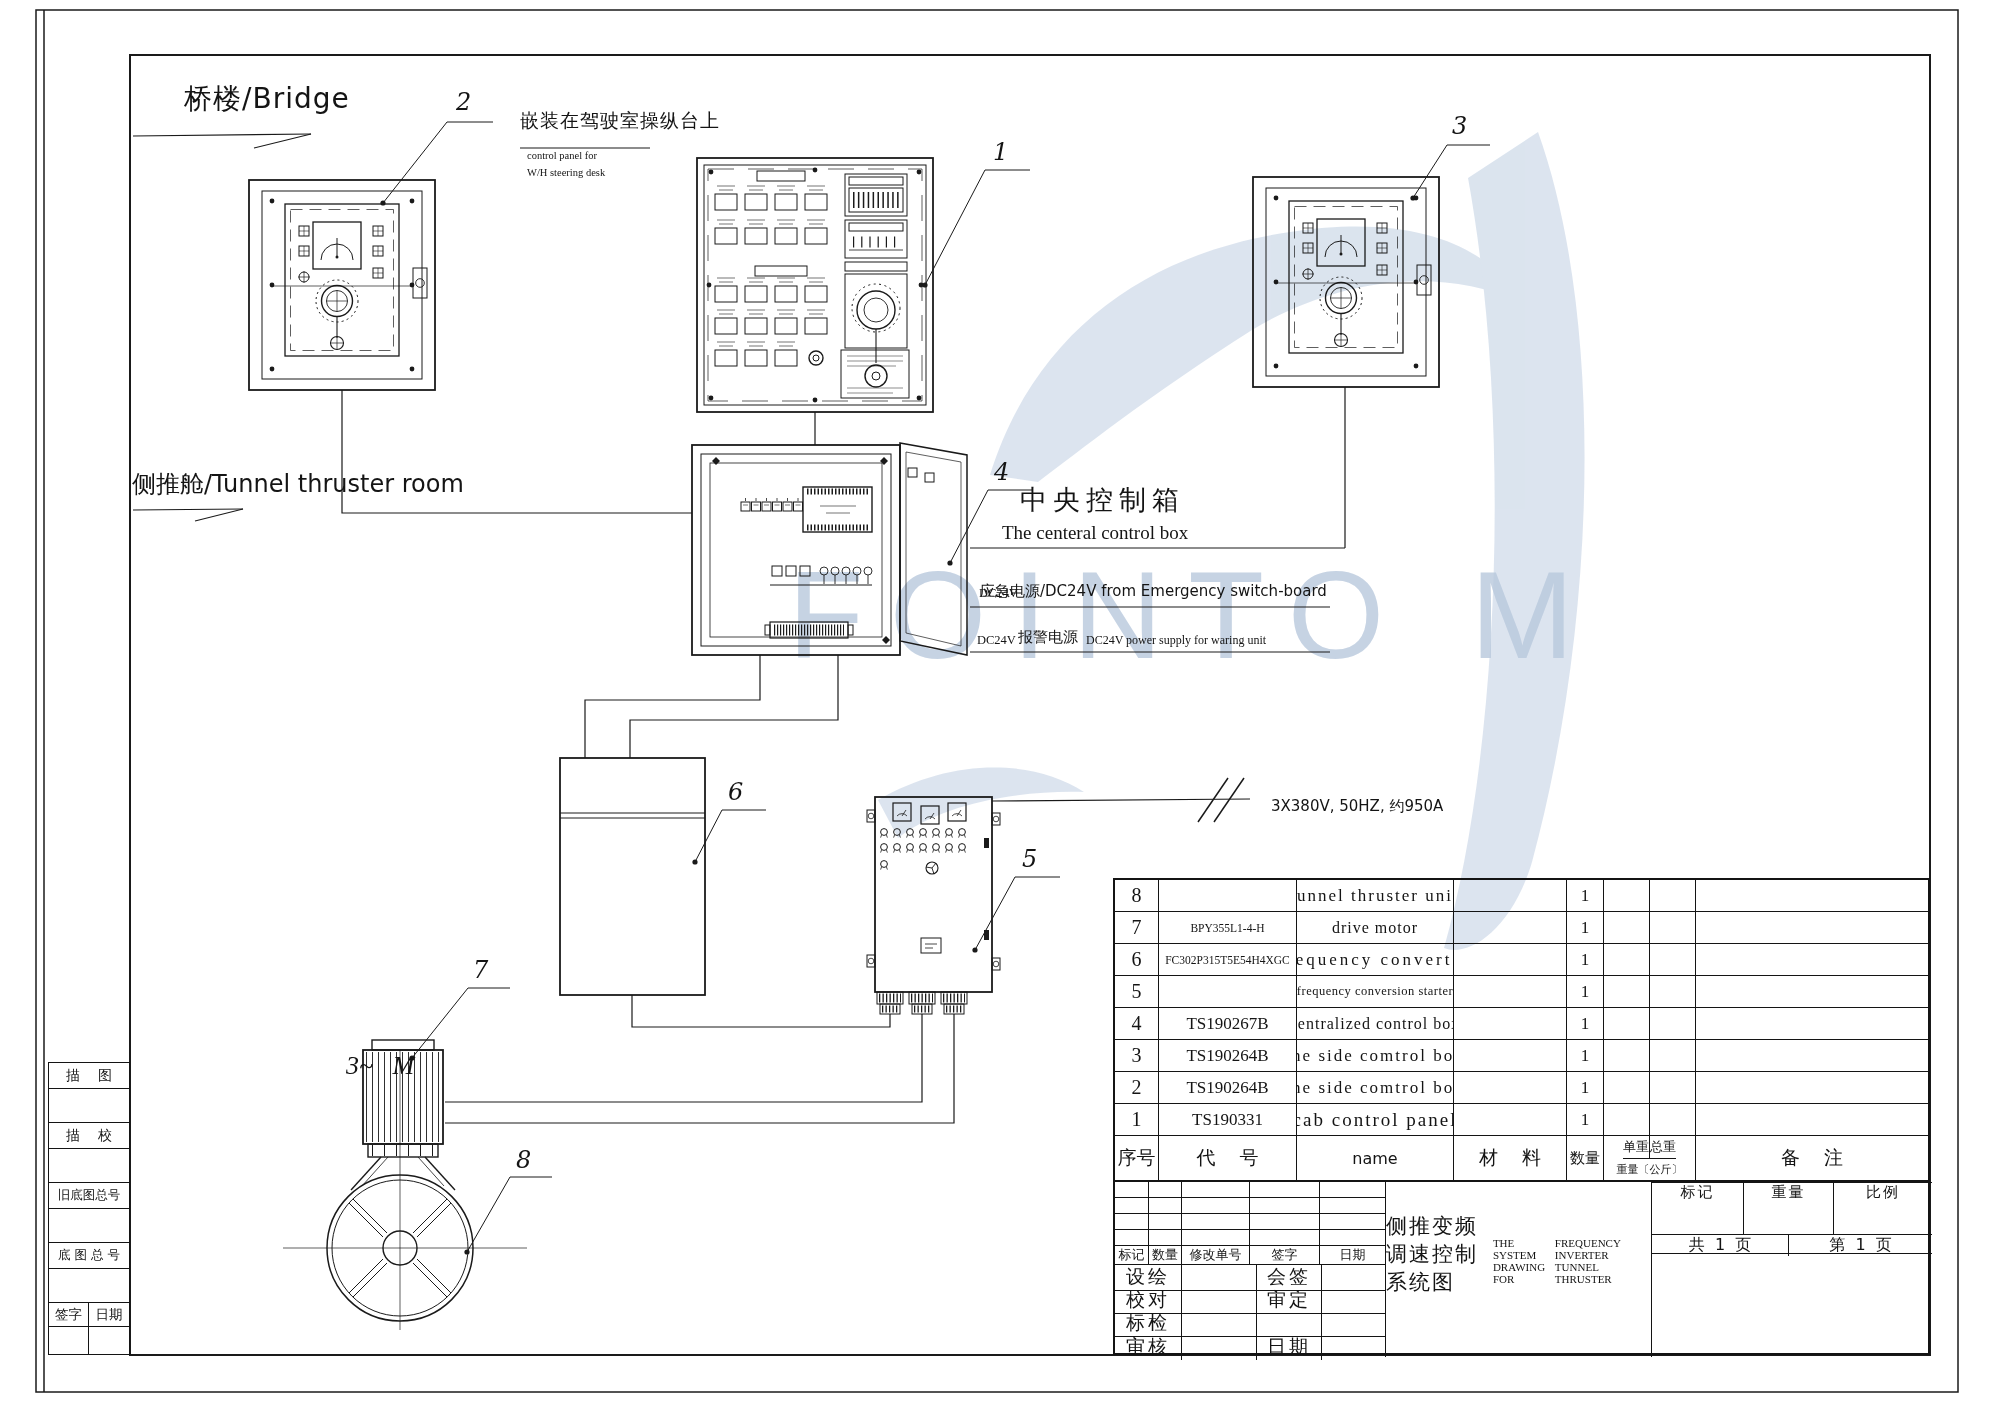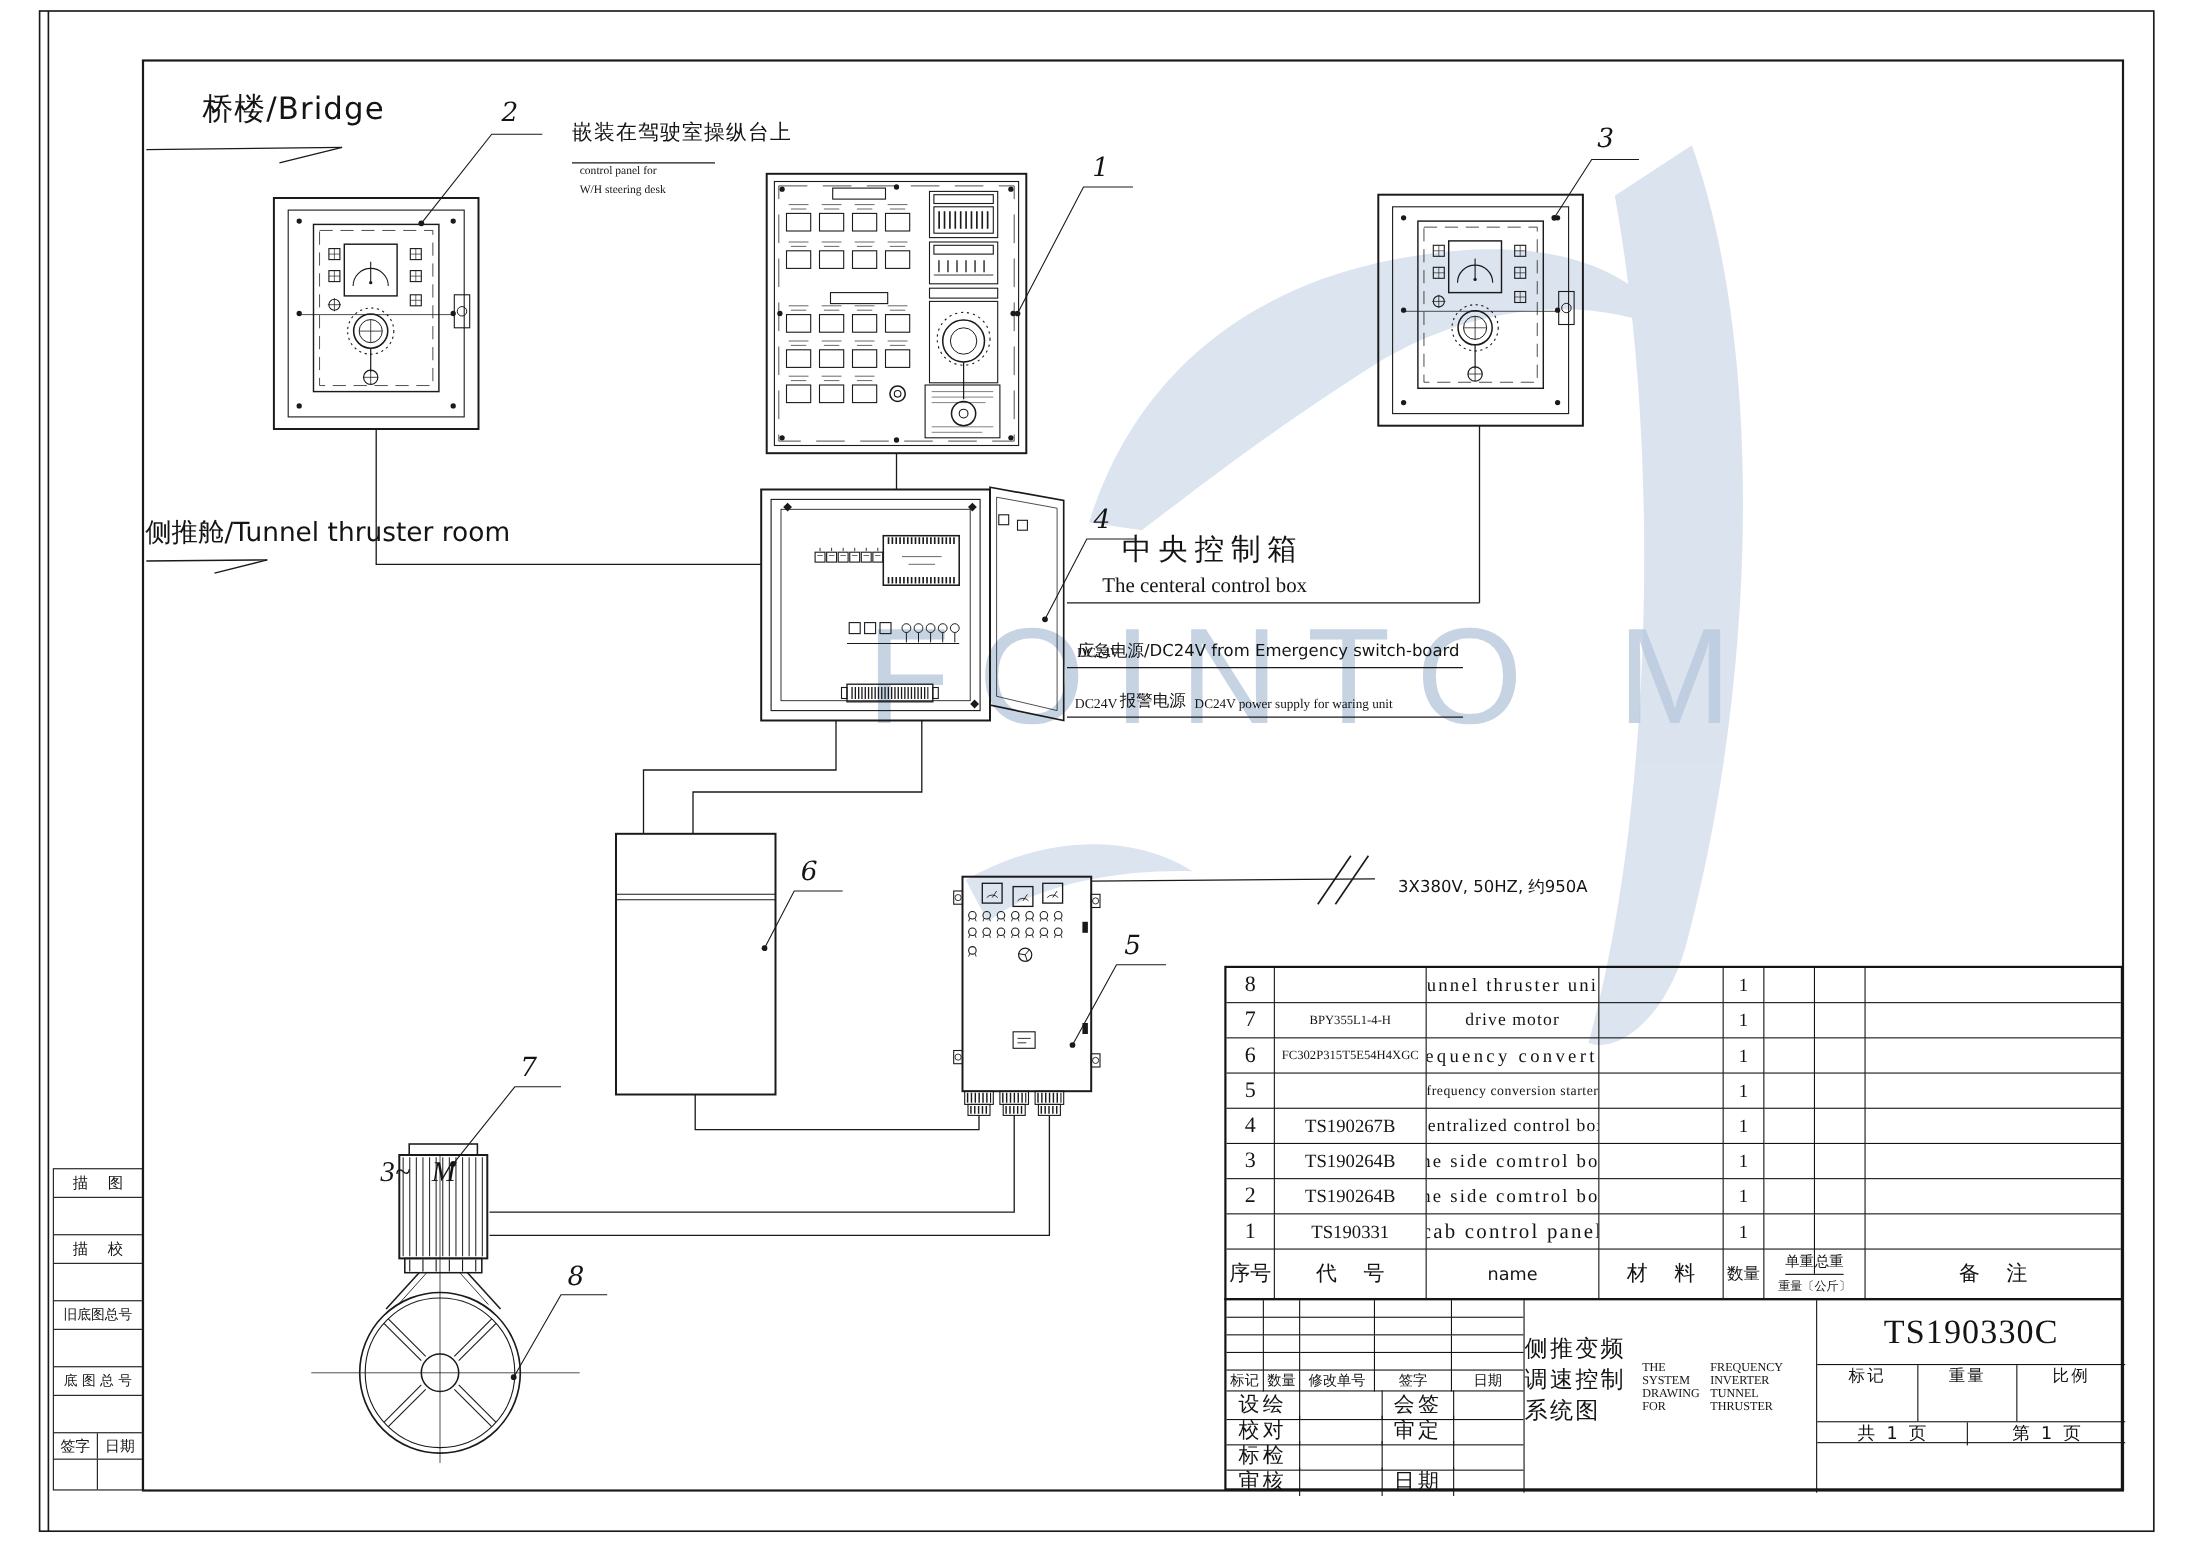--- a/index.html
+++ b/index.html
@@ -619,21 +619,20 @@
       </div>
     </div>
     <div class="sec sec2">
       <div class="ttl">
         <div class="cn">侧推变频调速控制系统图</div>
         <div class="e1">THE SYSTEM DRAWING FOR</div>
         <div class="e2">FREQUENCY INVERTER TUNNEL THRUSTER</div>
       </div>
     </div>
     <div class="sec">
-      <div class="dno">TS190330C</div>
       <div class="mws">
         <div>标记</div>
         <div>重量</div>
         <div>比例</div>
       </div>
       <div class="mwsv">
           <div></div>
           <div></div>
           <div></div>
         </div>

